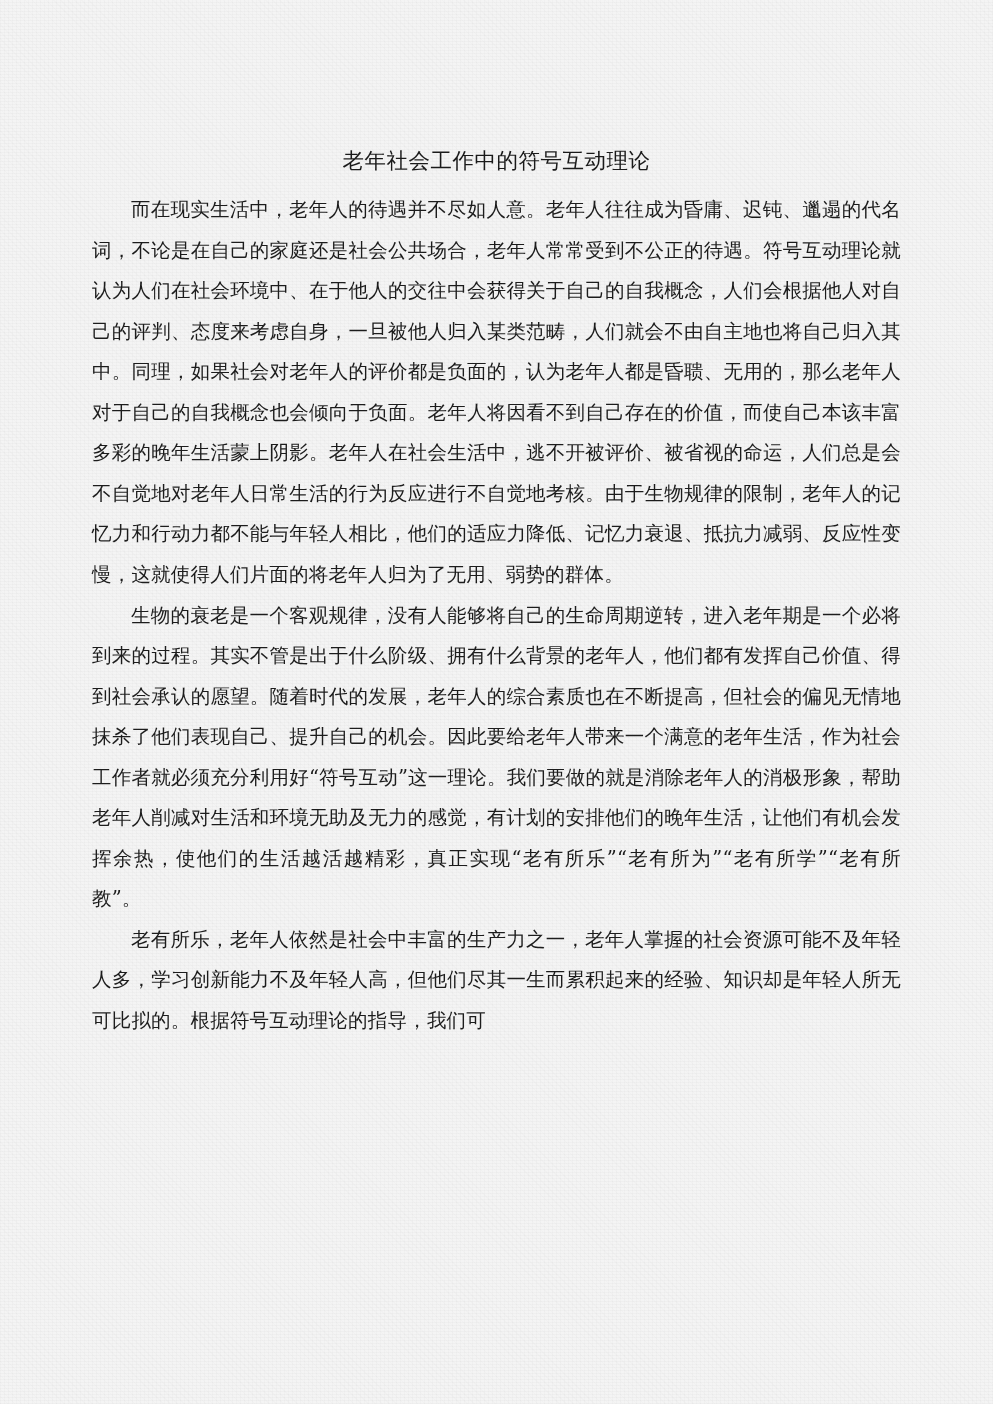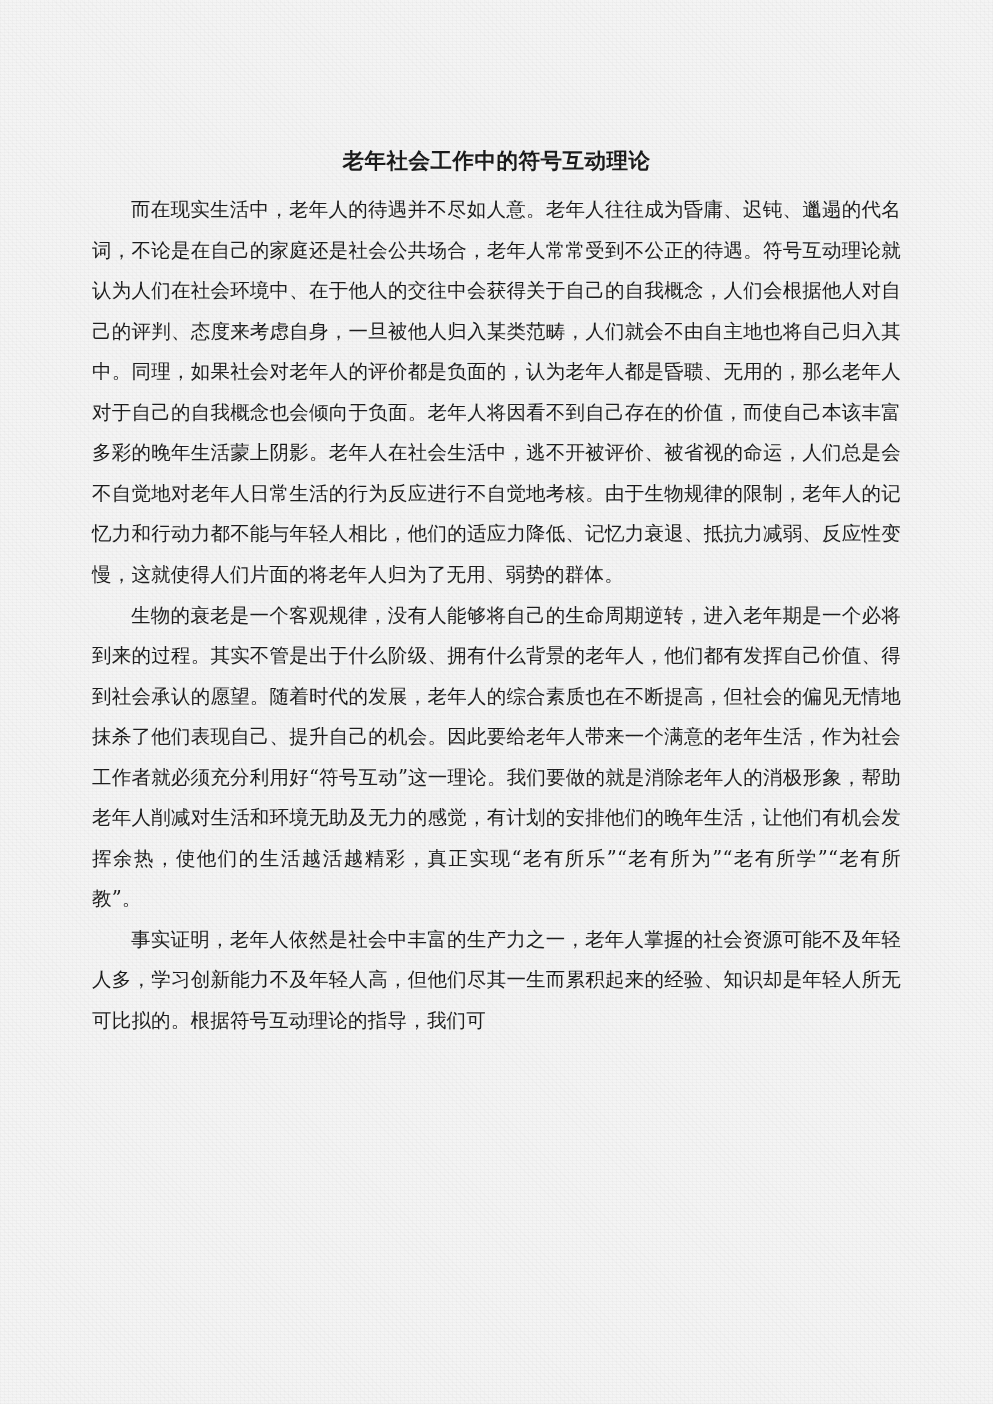--- a/index.html
+++ b/index.html
@@ -32,21 +32,21 @@
     pointer-events: none;
   }
   .content {
     position: relative;
     padding: 146px 92px 0 92px;
     box-sizing: border-box;
   }
   .doc-title {
     text-align: center;
     font-size: 21.5px;
-    font-weight: bold;
+    font-weight: normal;
     color: #1a1a1a;
     letter-spacing: 0.5px;
     margin: 0 0 14px 0;
     line-height: 1.4;
   }
   .para {
     font-size: 19.5px;
     color: #1c1c1c;
     line-height: 2.08;
     text-align: justify;
@@ -57,15 +57,15 @@
   }
 </style>
 </head>
 <body>
 
 <div class="page">
   <div class="content">
     <h1 class="doc-title">老年社会工作中的符号互动理论</h1>
     <p class="para">而在现实生活中，老年人的待遇并不尽如人意。老年人往往成为昏庸、迟钝、邋遢的代名词，不论是在自己的家庭还是社会公共场合，老年人常常受到不公正的待遇。符号互动理论就认为人们在社会环境中、在于他人的交往中会获得关于自己的自我概念，人们会根据他人对自己的评判、态度来考虑自身，一旦被他人归入某类范畴，人们就会不由自主地也将自己归入其中。同理，如果社会对老年人的评价都是负面的，认为老年人都是昏聩、无用的，那么老年人对于自己的自我概念也会倾向于负面。老年人将因看不到自己存在的价值，而使自己本该丰富多彩的晚年生活蒙上阴影。老年人在社会生活中，逃不开被评价、被省视的命运，人们总是会不自觉地对老年人日常生活的行为反应进行不自觉地考核。由于生物规律的限制，老年人的记忆力和行动力都不能与年轻人相比，他们的适应力降低、记忆力衰退、抵抗力减弱、反应性变慢，这就使得人们片面的将老年人归为了无用、弱势的群体。</p>
     <p class="para">生物的衰老是一个客观规律，没有人能够将自己的生命周期逆转，进入老年期是一个必将到来的过程。其实不管是出于什么阶级、拥有什么背景的老年人，他们都有发挥自己价值、得到社会承认的愿望。随着时代的发展，老年人的综合素质也在不断提高，但社会的偏见无情地抹杀了他们表现自己、提升自己的机会。因此要给老年人带来一个满意的老年生活，作为社会工作者就必须充分利用好“符号互动”这一理论。我们要做的就是消除老年人的消极形象，帮助老年人削减对生活和环境无助及无力的感觉，有计划的安排他们的晚年生活，让他们有机会发挥余热，使他们的生活越活越精彩，真正实现“老有所乐”“老有所为”“老有所学”“老有所教”。</p>
-    <p class="para">事实证明，老年人依然是社会中丰富的生产力之一，老年人掌握的社会资源可能不及年轻人多，学习创新能力不及年轻人高，但他们尽其一生而累积起来的经验、知识却是年轻人所无可比拟的。根据符号互动理论的指导，我们可</p>
+    <p class="para">老有所乐，老年人依然是社会中丰富的生产力之一，老年人掌握的社会资源可能不及年轻人多，学习创新能力不及年轻人高，但他们尽其一生而累积起来的经验、知识却是年轻人所无可比拟的。根据符号互动理论的指导，我们可</p>
   </div>
 </div>
 
 </body></html>

